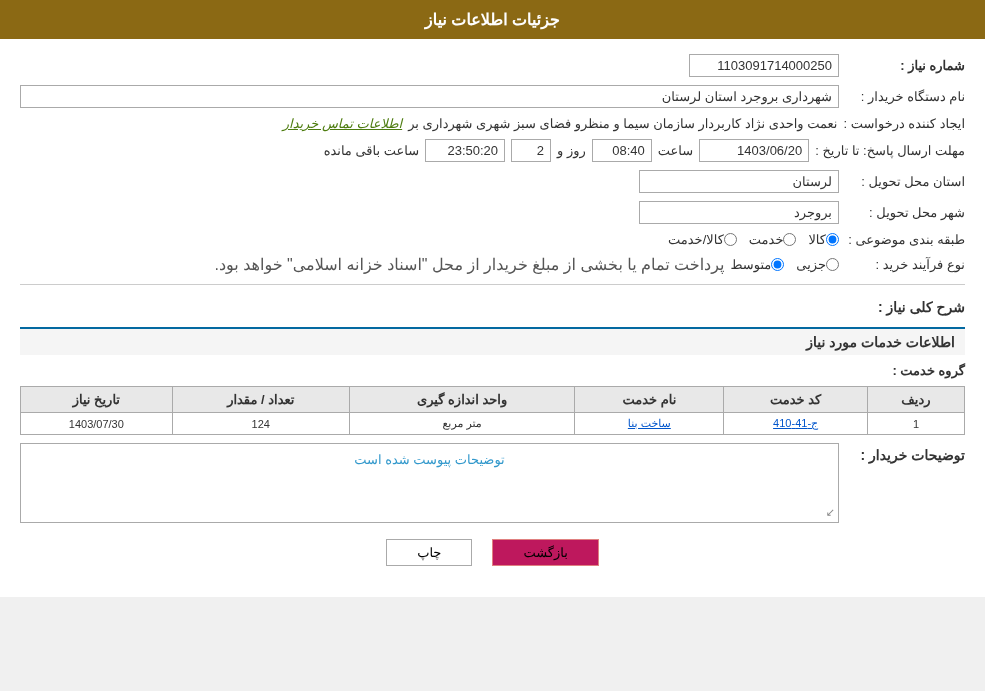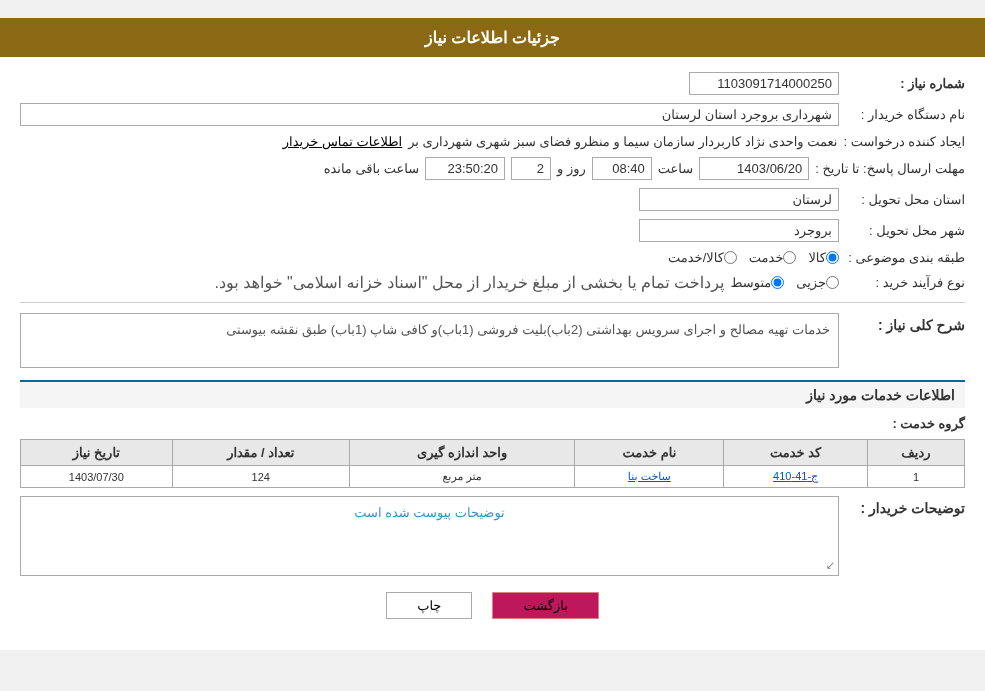--- a/index.html
+++ b/index.html
@@ -5,21 +5,21 @@
     * { box-sizing: border-box; margin: 0; padding: 0; }
     body {
       font-family: Tahoma, Arial, sans-serif;
       font-size: 13px;
       background: #f0f0f0;
       direction: rtl;
       color: #333;
     }
     .page-wrapper {
       max-width: 985px;
-      margin: 18px auto;
+      margin: 0 auto;
       background: #fff;
       border-radius: 29px;
     }
     .header-bar {
       background: #8B6914;
       color: #fff;
       text-align: center;
       padding: 10px 20px;
       font-size: 16px;
       font-weight: bold;
@@ -46,23 +46,24 @@
       min-height: 22px;
       min-width: 200px;
     }
     .input-box-wide {
       flex: 1;
     }
     .input-box-medium {
       min-width: 150px;
     }
     .blue-link {
-      color: #000000;
+      color: #4d7c0f;
       text-decoration: underline;
       cursor: pointer;
+      font-style: italic;
     }
     .separator {
       border: none;
       border-top: 1px solid #ccc;
       margin: 10px 0;
     }
     .section-header {
       background: #f5f5f5;
       border-top: 2px solid #0369a1;
       padding: 5px 10px;
@@ -246,21 +247,20 @@
           <span>متوسط</span>
         </div>
       </div>
       <span style="color:#555; font-size:16px;">پرداخت تمام یا بخشی از مبلغ خریدار از محل "اسناد خزانه اسلامی" خواهد بود.</span>
     </div>
 
     <hr class="separator">
 
     <div class="row-flex" style="align-items: flex-start;">
       <span class="label label-bold" style="font-size:14px; padding-top:4px;">شرح کلی نیاز :</span>
-      <div class="description-box" style="min-height:55px;">خدمات تهیه مصالح و اجرای سرویس بهداشتی (2باب)بلیت فروشی (1باب)و کافی شاپ (1باب) طبق نقشه بیوستی</div>
     </div>
 
     <div class="section-header">اطلاعات خدمات مورد نیاز</div>
 
     <div class="row-flex">
       <span class="label label-bold">گروه خدمت :</span>
     </div>
 
     <table class="data-table">
       <thead>

